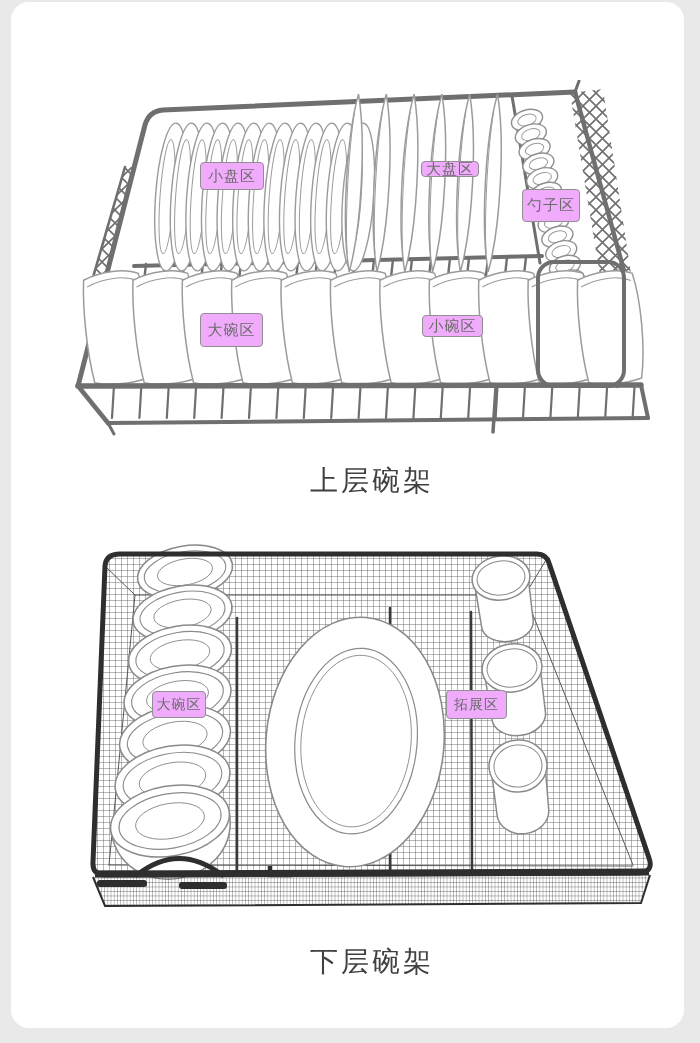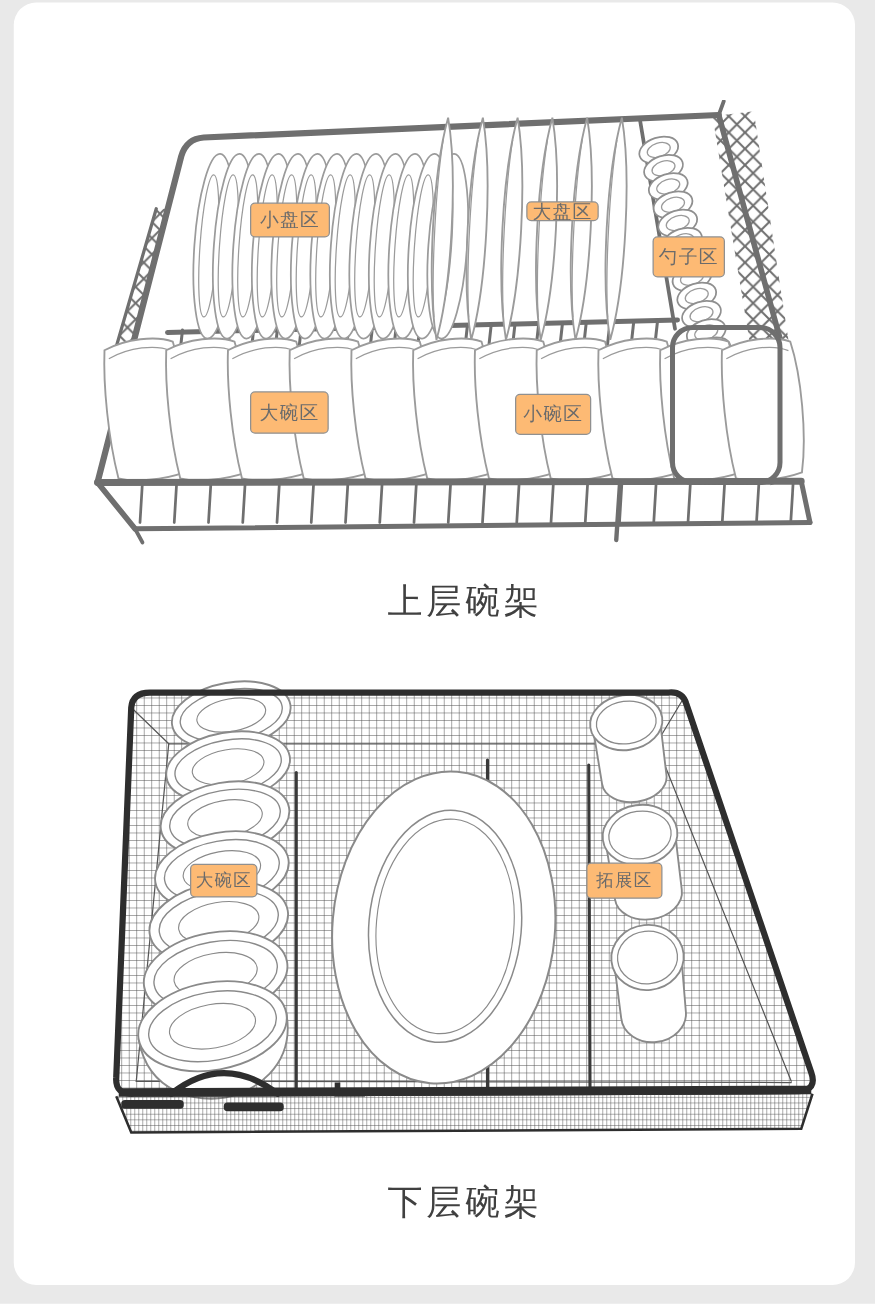--- a/index.html
+++ b/index.html
@@ -11,21 +11,21 @@
   .page{position:relative;width:700px;height:1043px;}
   .card{
     position:absolute;left:11px;top:2px;width:673px;height:1026px;
     background:#ffffff;border-radius:18px;
   }
   svg.illus{position:absolute;}
   #upper-rack-svg{left:50px;top:80px;}
   #lower-basket-svg{left:85px;top:540px;}
   .zone-label{
     position:absolute;box-sizing:border-box;
-    background:#fdba74;border:1.5px solid #909090;border-radius:4px;
+    background:#f0abfc;border:1.5px solid #909090;border-radius:4px;
     color:#6b6b6b;font-size:15px;letter-spacing:1px;
     display:flex;align-items:center;justify-content:center;
     white-space:nowrap;z-index:5;text-align:right;
   }
   .caption{
     position:absolute;transform:translateX(-50%);
     color:#404040;font-size:28px;letter-spacing:3px;line-height:34px;
     white-space:nowrap;z-index:5;
   }
 </style>
@@ -264,21 +264,21 @@
       <line x1="28" y1="306" x2="58" y2="343" stroke="#6f6f6f" stroke-width="4.5" stroke-linecap="round"></line>
       <line x1="591" y1="305" x2="598" y2="338" stroke="#6f6f6f" stroke-width="4" stroke-linecap="round"></line>
       <line x1="446" y1="307" x2="443" y2="352" stroke="#6f6f6f" stroke-width="3.5" stroke-linecap="round"></line>
       <line x1="58" y1="343" x2="64" y2="354" stroke="#6f6f6f" stroke-width="3" stroke-linecap="round"></line>
     </svg>
 
   <div class="zone-label" style="left:200px;top:162px;width:64px;height:28px">小盘区</div>
   <div class="zone-label" style="left:421px;top:161px;width:58px;height:16px">大盘区</div>
   <div class="zone-label" style="left:522px;top:189px;width:58px;height:33px">勺子区</div>
   <div class="zone-label" style="left:200px;top:313px;width:63px;height:34px">大碗区</div>
-  <div class="zone-label" style="left:412px;top:315px;width:61px;height:33px">小碗区</div>
+  <div class="zone-label" style="left:422px;top:315px;width:61px;height:22px">小碗区</div>
 
   <div class="caption" style="left:372px;top:464px">上层碗架</div>
 
   <svg id="lower-basket-svg" class="illus" width="575" height="395" viewBox="0 0 575 395">
       <defs>
         <pattern id="mesh" width="6" height="6" patternUnits="userSpaceOnUse">
           <path d="M6,0 L0,0 0,6" fill="none" stroke="#4c4c4c" stroke-width="0.8"></path>
         </pattern>
         <pattern id="dmesh" width="3.2" height="4.5" patternUnits="userSpaceOnUse">
           <path d="M3.2,0 L0,0 0,4.5" fill="none" stroke="#454545" stroke-width="0.7"></path>
@@ -357,16 +357,16 @@
       <line x1="10" y1="334" x2="564" y2="332" stroke="#2e2e2e" stroke-width="7" stroke-linecap="butt"></line>
       <polygon points="8,337 565,335 556,363 20,366" fill="url(#dmesh)"></polygon>
       <path d="M8,337 L20,366 L556,363 L565,335" fill="none" stroke="#2e2e2e" stroke-width="2"></path>
       <rect x="12" y="340" width="50" height="7" rx="3" fill="#2e2e2e"></rect>
       <rect x="94" y="342" width="48" height="7" rx="3" fill="#2e2e2e"></rect>
       <path d="M52,335 Q94,302 137,335" fill="none" stroke="#2e2e2e" stroke-width="5" stroke-linecap="round"></path>
       <path d="M185,326 l0,9 l22,0" fill="none" stroke="#2e2e2e" stroke-width="4.5"></path>
     </svg>
 
   <div class="zone-label" style="left:152px;top:691px;width:54px;height:27px;font-size:14px">大碗区</div>
-  <div class="zone-label" style="left:469px;top:690px;width:61px;height:29px;font-size:14px">拓展区</div>
+  <div class="zone-label" style="left:446px;top:690px;width:61px;height:29px;font-size:14px">拓展区</div>
 
   <div class="caption" style="left:372px;top:945px">下层碗架</div>
 </div>
 
 </body></html>

